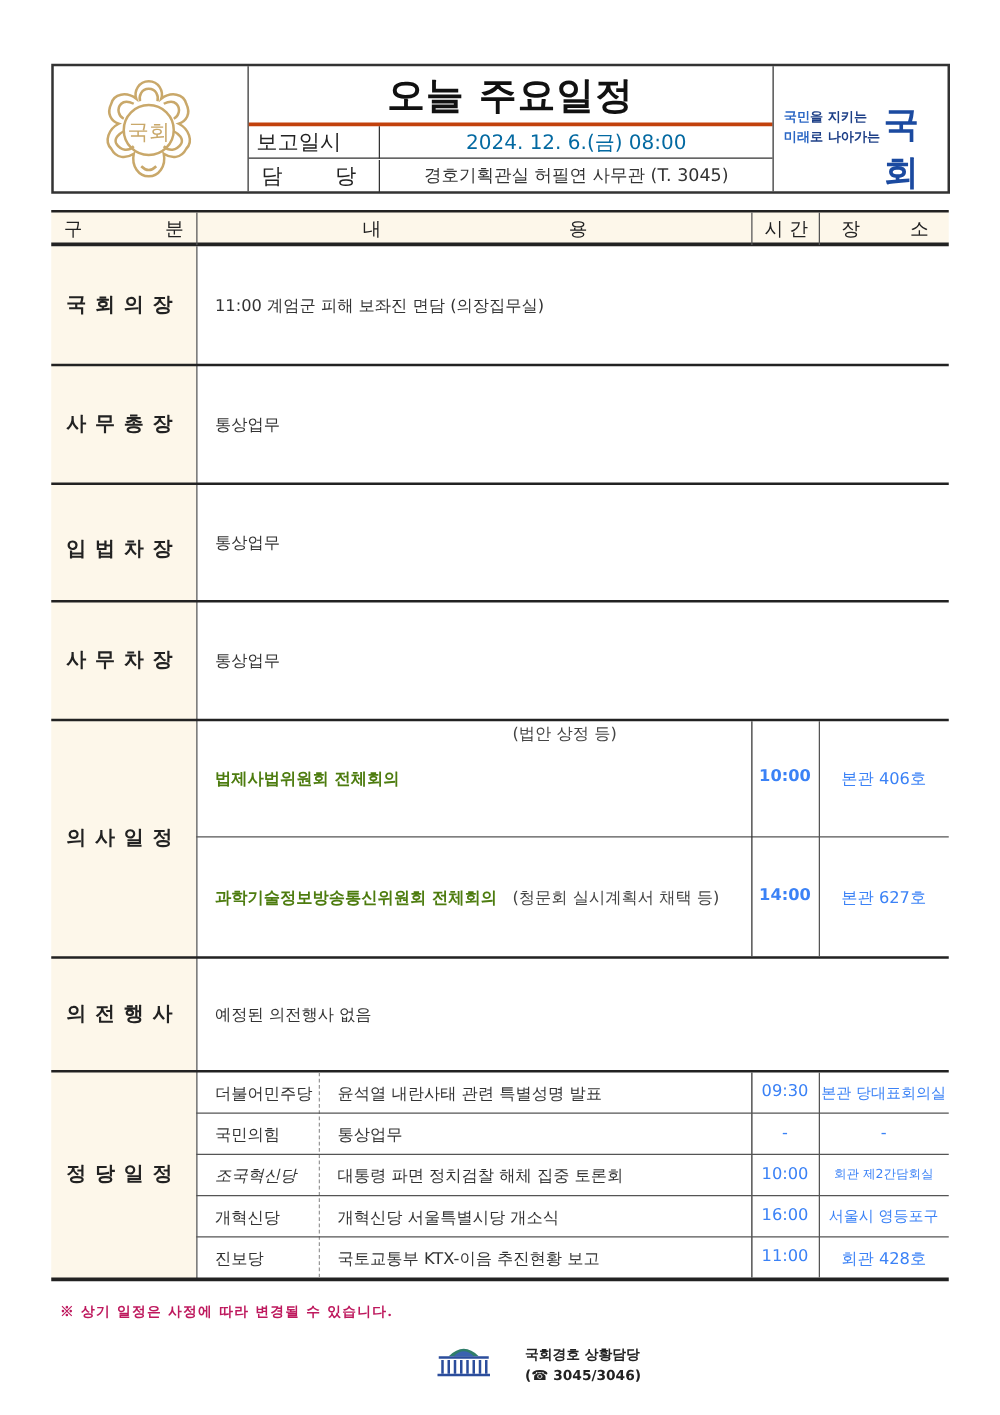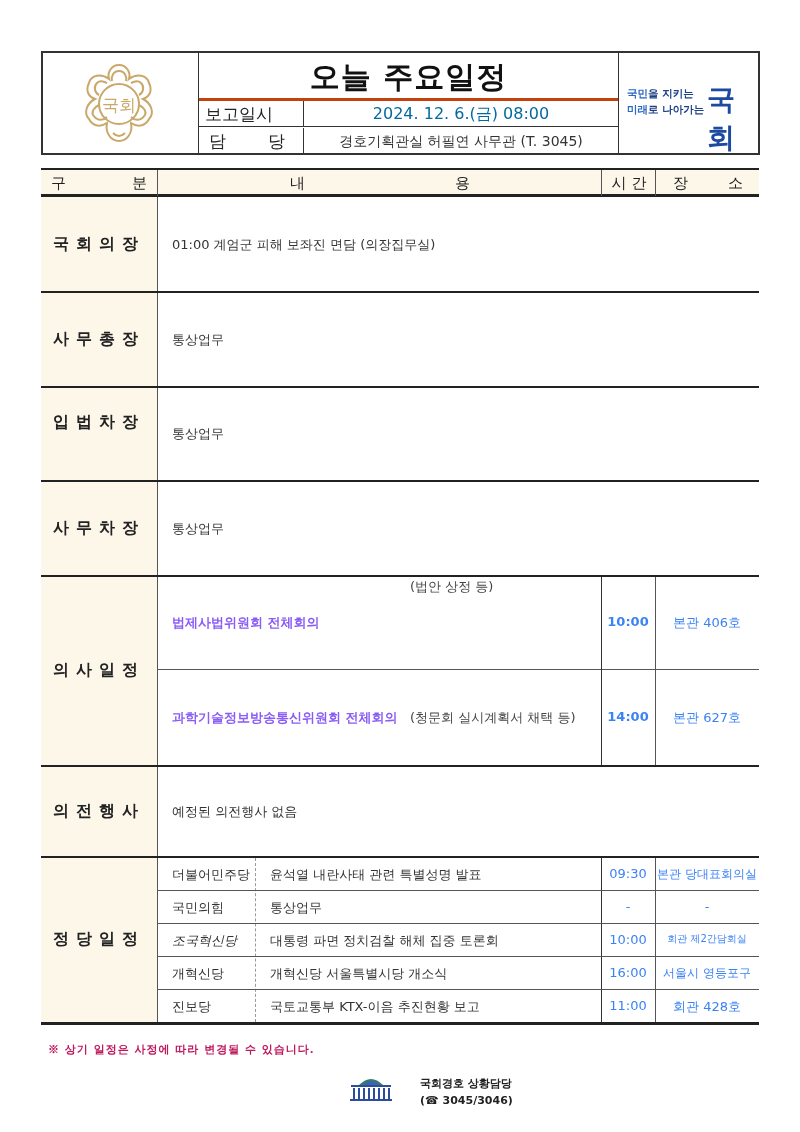--- a/index.html
+++ b/index.html
@@ -37,21 +37,21 @@
   .thin-h { position:absolute; height:0; border-top:1px solid #555; }
   .vline { position:absolute; width:0; border-left:1px solid #555; }
   .cat-bg { left:41px; top:197px; width:116px; height:826px; background:#fdf7ea; }
   .thead { left:41px; top:168px; width:718px; height:29px; background:#fdf7ea;
            border-top:2px solid #222; border-bottom:3px solid #222; }
   .th { position:absolute; top:0; height:26px; line-height:26px; font-size:15px; color:#222; }
   .th.spread { display:flex; justify-content:space-between; padding:0 10px; box-sizing:border-box; }
   .cat { position:absolute; left:41px; width:116px; display:flex; align-items:center; justify-content:center;
          font-size:16px; font-weight:bold; letter-spacing:7px; color:#222; }
   .content-text { position:absolute; left:172px; font-size:13px; color:#333; white-space:nowrap; }
-  .bold { font-weight:bold; color:#8b5cf6;text-align:right; }
+  .bold { font-weight:bold; color:#4d7c0f;text-align:right; }
   .note { color:#444; }
   .cell-center { position:absolute; text-align:center; font-size:13px; color:#3b82f6; white-space:nowrap; }
   .dashed-v { position:absolute; width:0; border-left:1px dashed #999; }
 
   .footer-note { left:48px; top:1027px; font-size:11px; font-weight:bold; color:#be185d; letter-spacing:1px; font-family:"DejaVu Serif", serif;margin-top:15px; }
   .footer-dept { left:420px; top:1076px; font-size:11px; font-weight:bold; color:#222; }
   .footer-phone { left:420px; top:1094px; font-size:11px; font-weight:bold; color:#222; }
   .footer-icon { left:347px; top:1073px; width:48px; height:30px; }
 </style>
 </head>
@@ -128,26 +128,26 @@
 <div class="grid-line-h" style="left:41px;top:575px;width:718px;"></div>
 <div class="thin-h" style="left:157px;top:669px;width:602px;"></div>
 <div class="grid-line-h" style="left:41px;top:765px;width:718px;"></div>
 <div class="grid-line-h" style="left:41px;top:856px;width:718px;"></div>
 <div class="grid-line-h" style="left:41px;top:1022px;width:718px;border-top-width:3px;"></div>
 
 <div class="vline" style="left:601px;top:577px;height:188px;border-color:#333;"></div>
 <div class="vline" style="left:655px;top:577px;height:188px;"></div>
 
 <div class="cat" style="top:197px;height:94px;">국회의장</div>
-<div class="content-text" style="top:236px;">01:00 계엄군 피해 보좌진 면담 (의장집무실)</div>
+<div class="content-text" style="top:236px;">11:00 계엄군 피해 보좌진 면담 (의장집무실)</div>
 
 <div class="cat" style="top:292px;height:94px;">사무총장</div>
 <div class="content-text" style="top:331px;">통상업무</div>
 
-<div class="cat" style="top:383px;height:79px;">입법차장</div>
+<div class="cat" style="top:400px;height:79px;">입법차장</div>
 <div class="content-text" style="top:425px;">통상업무</div>
 
 <div class="cat" style="top:481px;height:94px;">사무차장</div>
 <div class="content-text" style="top:520px;">통상업무</div>
 
 <div class="cat" style="top:576px;height:189px;">의사일정</div>
 
 <div class="content-text bold" style="top:614px;">법제사법위원회 전체회의</div>
 <div class="content-text note" style="top:578px;left:410px;text-align:right;">(법안 상정 등)</div>
 <div class="cell-center bold" style="top:614px;left:601px;width:54px;">10:00</div>

